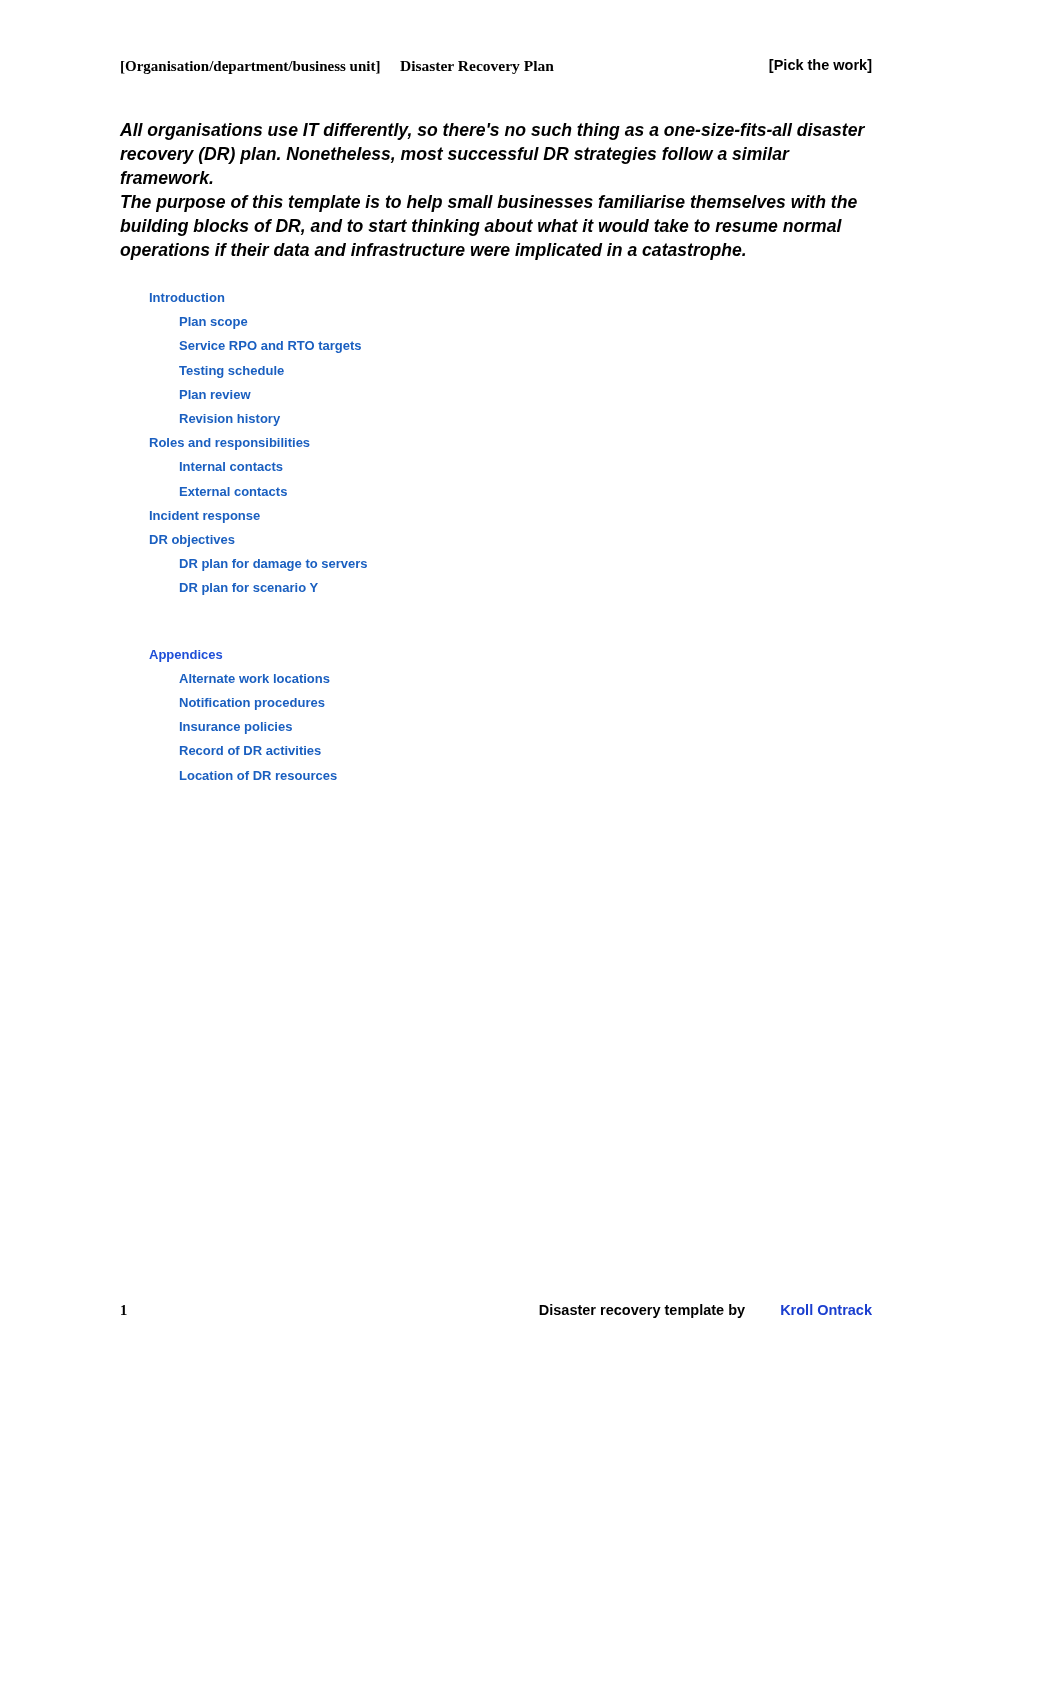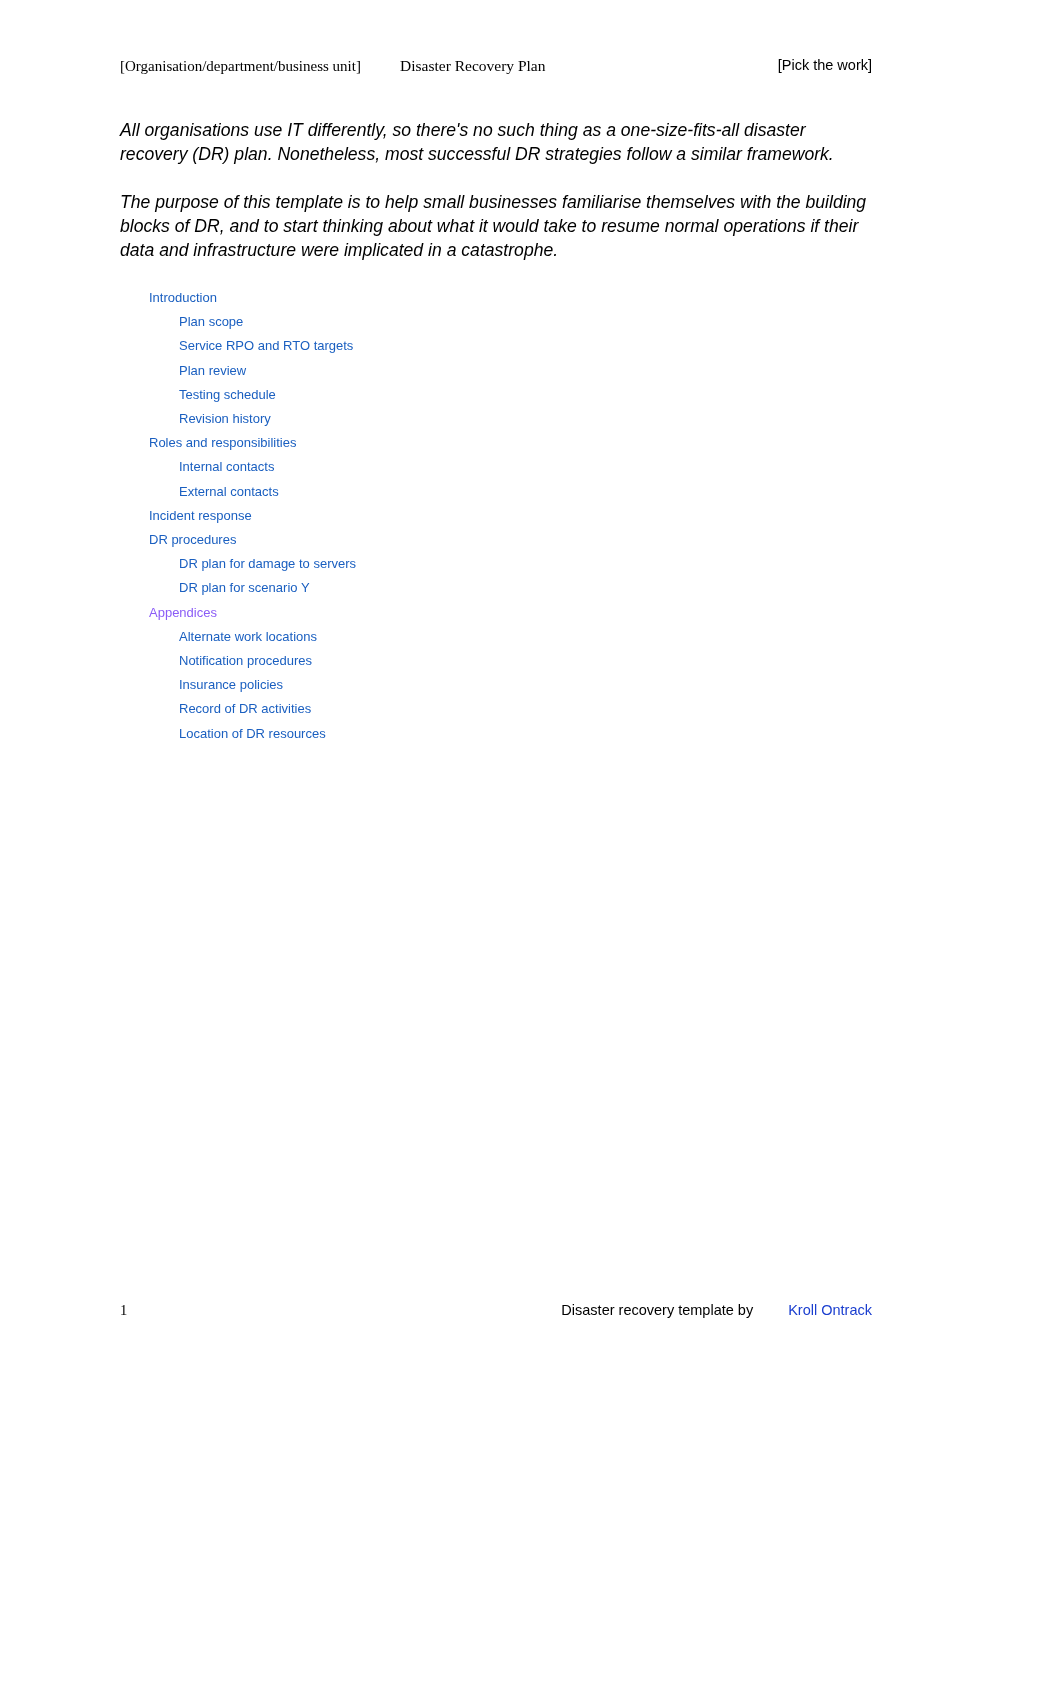--- a/index.html
+++ b/index.html
@@ -16,20 +16,21 @@
     overflow: hidden;
   }
 
   .page {
     position: absolute;
     top: 0;
     left: 0;
     width: 904px;
     height: 1686px;
     background: #ffffff;
+    font-weight: bold;
   }
 
   
   .header {
     position: absolute;
     top: 56px;
     left: 120px;
     width: 752px;
     height: 22px;
   }
@@ -142,31 +143,31 @@
   </div>
 
   <div class="intro intro-1">All organisations use IT differently, so there's no such thing as a one-size-fits-all disaster recovery (DR) plan. Nonetheless, most successful DR strategies follow a similar framework.</div>
 
   <div class="intro intro-2">The purpose of this template is to help small businesses familiarise themselves with the building blocks of DR, and to start thinking about what it would take to resume normal operations if their data and infrastructure were implicated in a catastrophe.</div>
 
   <nav class="toc" id="toc-container">
       <a class="toc-item toc-level-1" href="#" style="color: rgb(26, 95, 192);">Introduction</a>
       <a class="toc-item toc-level-2" href="#" style="color: rgb(26, 95, 192);">Plan scope</a>
       <a class="toc-item toc-level-2" href="#" style="color: rgb(26, 95, 192);">Service RPO and RTO targets</a>
+      <a class="toc-item toc-level-2" href="#" style="color: rgb(26, 95, 192);">Testing schedule</a>
       <a class="toc-item toc-level-2" href="#" style="color: rgb(26, 95, 192);">Plan review</a>
-      <a class="toc-item toc-level-2" href="#" style="color: rgb(26, 95, 192);">Testing schedule</a>
       <a class="toc-item toc-level-2" href="#" style="color: rgb(26, 95, 192);">Revision history</a>
       <a class="toc-item toc-level-1" href="#" style="color: rgb(26, 95, 192);">Roles and responsibilities</a>
       <a class="toc-item toc-level-2" href="#" style="color: rgb(26, 95, 192);">Internal contacts</a>
       <a class="toc-item toc-level-2" href="#" style="color: rgb(26, 95, 192);">External contacts</a>
       <a class="toc-item toc-level-1" href="#" style="color: rgb(26, 95, 192);">Incident response</a>
-      <a class="toc-item toc-level-1" href="#" style="color: rgb(26, 95, 192);">DR procedures</a>
+      <a class="toc-item toc-level-1" href="#" style="color: rgb(26, 95, 192);">DR objectives</a>
       <a class="toc-item toc-level-2" href="#" style="color: rgb(26, 95, 192);">DR plan for damage to servers</a>
       <a class="toc-item toc-level-2" href="#" style="color: rgb(26, 95, 192);">DR plan for scenario Y</a>
-      <a class="toc-item toc-level-1" href="#" style="color: #8b5cf6;">Appendices</a>
+      <a class="toc-item toc-level-1" href="#" style="color: #1d4ed8; margin-top: 42px;">Appendices</a>
       <a class="toc-item toc-level-2" href="#" style="color: rgb(26, 95, 192);">Alternate work locations</a>
       <a class="toc-item toc-level-2" href="#" style="color: rgb(26, 95, 192);">Notification procedures</a>
       <a class="toc-item toc-level-2" href="#" style="color: rgb(26, 95, 192);">Insurance policies</a>
       <a class="toc-item toc-level-2" href="#" style="color: rgb(26, 95, 192);">Record of DR activities</a>
       <a class="toc-item toc-level-2" href="#" style="color: rgb(26, 95, 192);">Location of DR resources</a>
     </nav>
 
   <div class="footer">
     <div class="footer-page">1</div>
     <div class="footer-right">

